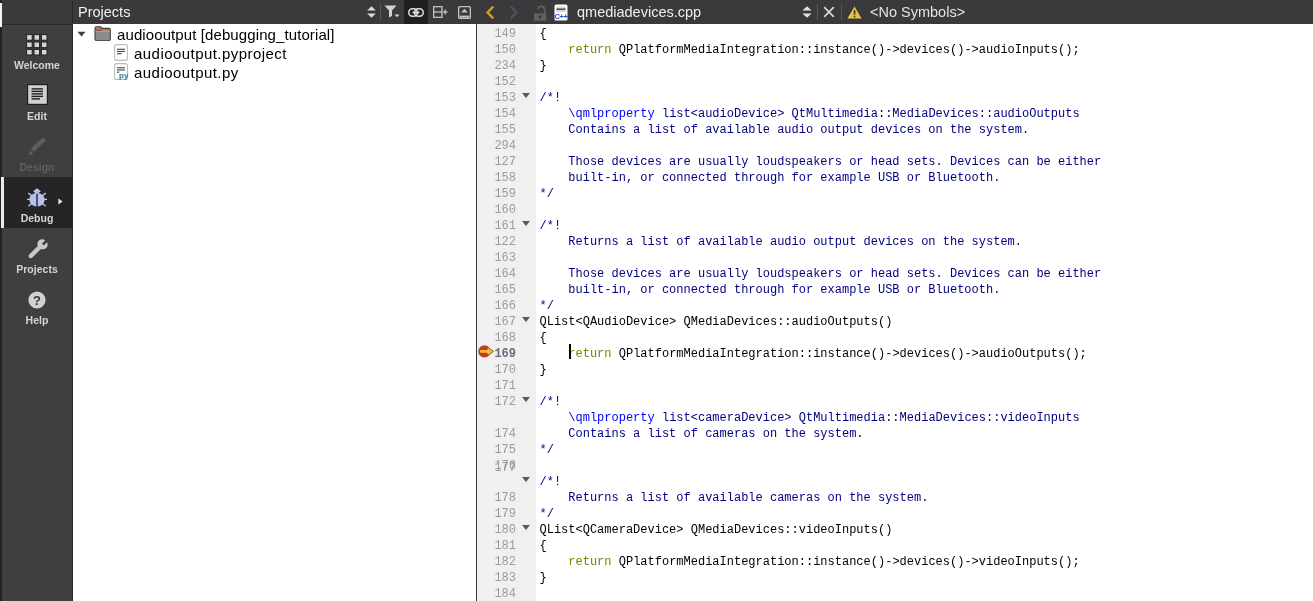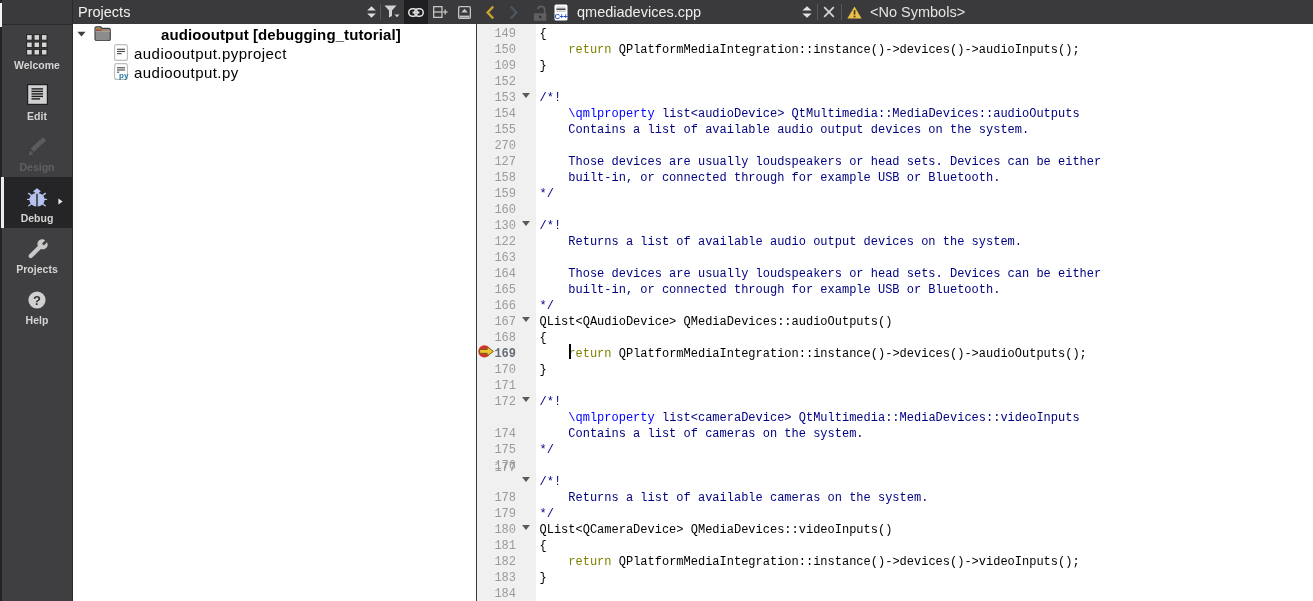--- a/index.html
+++ b/index.html
@@ -22,21 +22,21 @@
 .mode .ic  { position:absolute; left:0; right:0; top:10px; height:24px; display:flex; justify-content:center; }
 .mode .lb  { position:absolute; left:0; right:0; top:35px; font-size:10.5px; font-weight:bold; color:#d4d4d4; }
 .mode.dis .lb { color:#606062; }
 #m-debug   { background:#252527; }
 
 
 #projhead  { left:73px; top:0; width:403px; height:24px; background:#3a3a3c; }
 #projtitle { left:5px; top:0; height:24px; line-height:24px; font-size:14.5px; color:#f2f2f2; }
 #tree      { left:73px; top:24px; width:403px; height:577px; background:#ffffff; }
 .trow      { position:absolute; height:19px; line-height:19px; font-size:15px; letter-spacing:0.45px; color:#000; white-space:nowrap; }
-.trow.b    { font-weight:bold; letter-spacing:0.1px;margin-left:44px; }
+.trow.b    { font-weight:normal; letter-spacing:0.1px; }
 #linkbtn   { left:331px; top:0; width:24px; height:24px; background:#202022; }
 .phicon    { position:absolute; top:0; height:24px; display:flex; align-items:center; justify-content:center; }
 .sep       { position:absolute; top:4px; width:1px; height:16px; background:#58585a; }
 
 
 #edhead    { left:477px; top:0; width:836px; height:24px; background:#3a3a3c; }
 #fname     { left:100px; top:0; height:24px; line-height:24px; font-size:14.5px; color:#eeeeee; }
 #nosym     { left:393px; top:0; height:24px; line-height:24px; font-size:14.5px; color:#e4e4e4; }
 
 
@@ -281,31 +281,31 @@
       </div>
     <div class="abs" id="nosym">&lt;No Symbols&gt;</div>
   </div>
 
   <div class="abs" id="gutter"></div>
   <div class="abs" id="codebg"></div>
   <div class="abs" id="vline1"></div>
   <div class="abs" id="vline2"></div>
   <div class="ln" style="top:26.2px">149</div>
 <div class="ln" style="top:42.2px">150</div>
-<div class="ln" style="top:58.2px">109</div>
+<div class="ln" style="top:58.2px">234</div>
 <div class="ln" style="top:74.2px">152</div>
 <div class="ln" style="top:90.2px">153</div>
 <div class="ln" style="top:106.2px">154</div>
 <div class="ln" style="top:122.2px">155</div>
-<div class="ln" style="top:138.2px">270</div>
+<div class="ln" style="top:138.2px">294</div>
 <div class="ln" style="top:154.2px">127</div>
 <div class="ln" style="top:170.2px">158</div>
 <div class="ln" style="top:186.2px">159</div>
 <div class="ln" style="top:202.2px">160</div>
-<div class="ln" style="top:218.2px">130</div>
+<div class="ln" style="top:218.2px">161</div>
 <div class="ln" style="top:234.2px">122</div>
 <div class="ln" style="top:250.2px">163</div>
 <div class="ln" style="top:266.2px">164</div>
 <div class="ln" style="top:282.2px">165</div>
 <div class="ln" style="top:298.2px">166</div>
 <div class="ln" style="top:314.2px">167</div>
 <div class="ln" style="top:330.2px">168</div>
 <div class="ln cur" style="top:346.2px">169</div>
 <div class="ln" style="top:362.2px">170</div>
 <div class="ln" style="top:378.2px">171</div>

